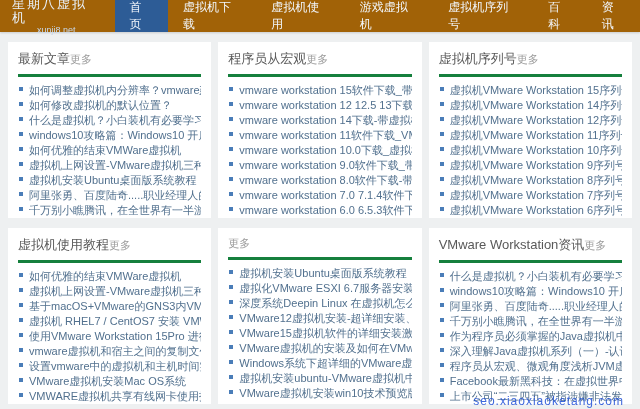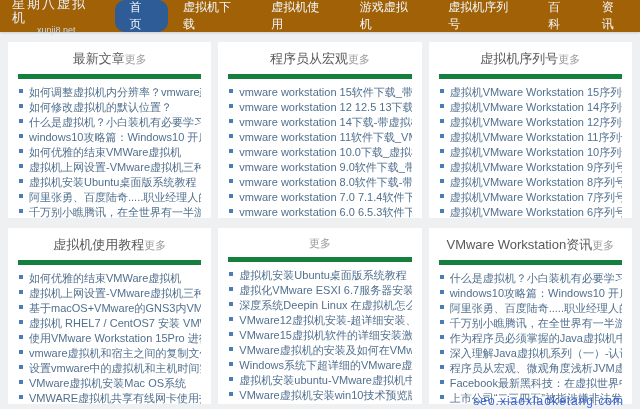--- a/index.html
+++ b/index.html
@@ -25,39 +25,38 @@
   .logo-title { color: #eaf1fa; font-size: 13px; letter-spacing: 2px; line-height: 14px; }
   .logo-sub { color: #c9d9ec; font-size: 9px; line-height: 11px; }
   nav { display: flex; align-items: stretch; }
   .nav-item {
     display: flex; align-items: center;
     padding: 0 15px;
     color: #f2f6fb;
     font-size: 12px;
     text-decoration: none;
     cursor: pointer;
-    border-radius: 10px;
   }
   .nav-item.active { background: #2d5c96; }
   
   .grid {
     padding: 10px 8px 0 8px;
     display: grid;
     grid-template-columns: repeat(3, 1fr);
     gap: 10px 7px;
   }
   .panel {
     background: #ffffff;
     height: 176px;
     padding: 8px 10px 6px 10px;
     overflow: hidden;
   }
   .panel-head {
-    display: flex; justify-content: center; align-items: baseline;
-    border-bottom: 5px solid #15803d;
+    display: flex; justify-content: flex-start; align-items: baseline;
+    border-bottom: 3px solid #15803d;
     padding-bottom: 6px;
     margin-bottom: 4px;
   }
   .panel-title { font-size: 13px; color: #595959; }
   .more-link { font-size: 11px; color: #9a9a9a; text-decoration: none; cursor: pointer; }
   .panel ul { list-style: none; }
   .panel li {
     white-space: nowrap;
     overflow: hidden;
     line-height: 15px;

